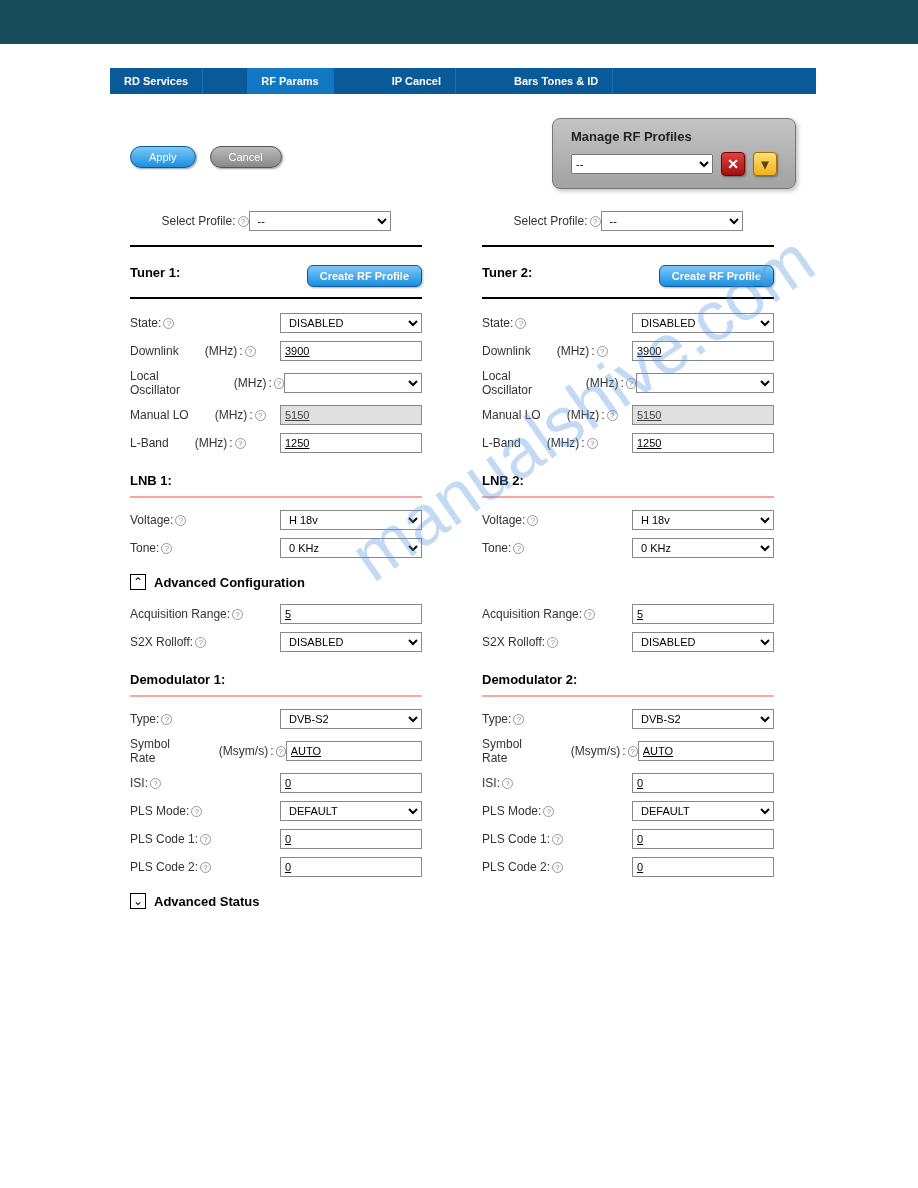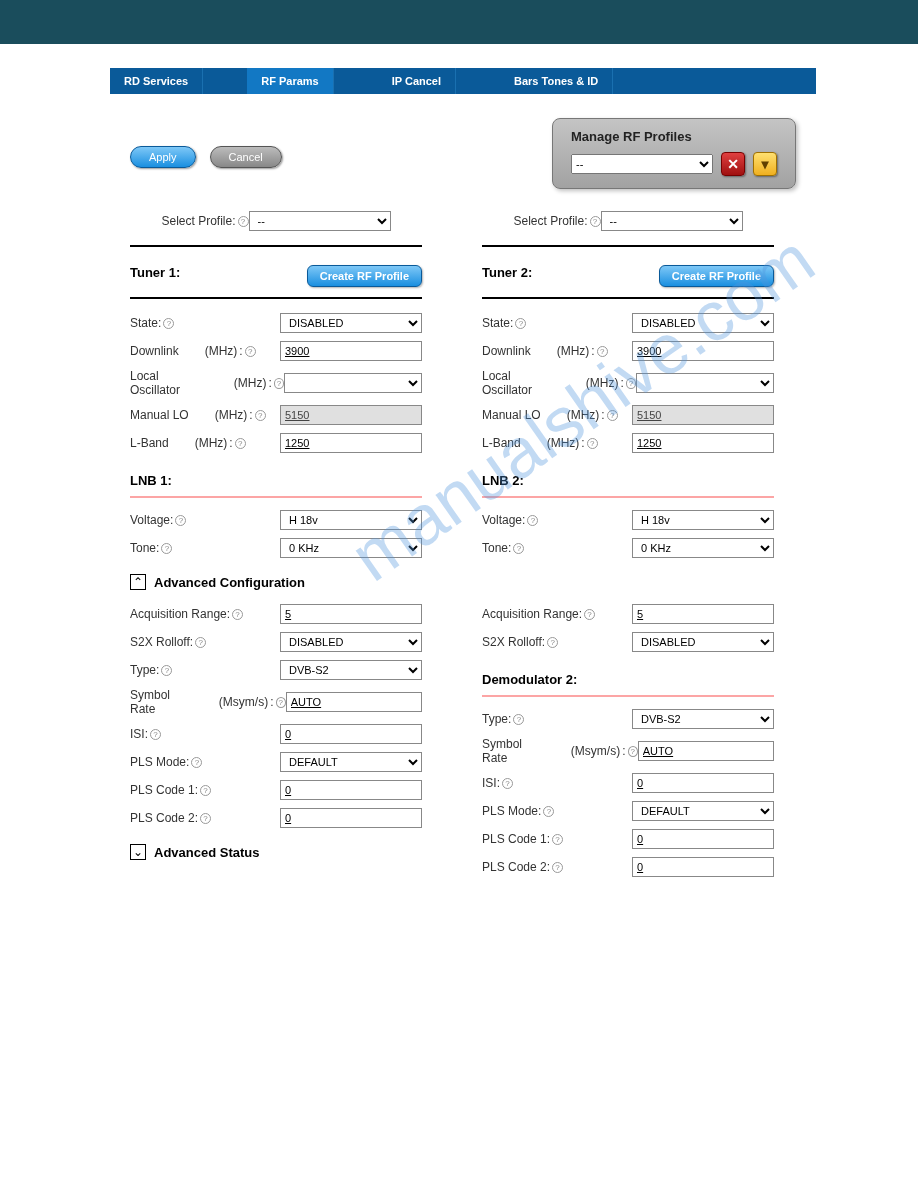--- a/index.html
+++ b/index.html
@@ -328,20 +328,23 @@
           <div class="ctl"><input value="5" style=""></div>
         </div>
         <div class="form-row">
           <span class="lbl-help">
               <span>S2X Rolloff:</span>
               <span class="help-icon">?</span>
             </span>
           <div class="ctl"><select><option>DISABLED</option></select></div>
         </div>
 
+        <div class="section-title-row">
+            <h3>Demodulator 1:</h3>
+          </div>
 
         <div class="form-row">
           <span class="lbl-help">
               <span>Type:</span>
               <span class="help-icon">?</span>
             </span>
           <div class="ctl"><select><option>DVB-S2</option></select></div>
         </div>
         <div class="form-row">
           <span class="lbl-help"><span>Symbol Rate</span><span class="sub">(Msym/s)</span>:<span class="help-icon">?</span></span>

